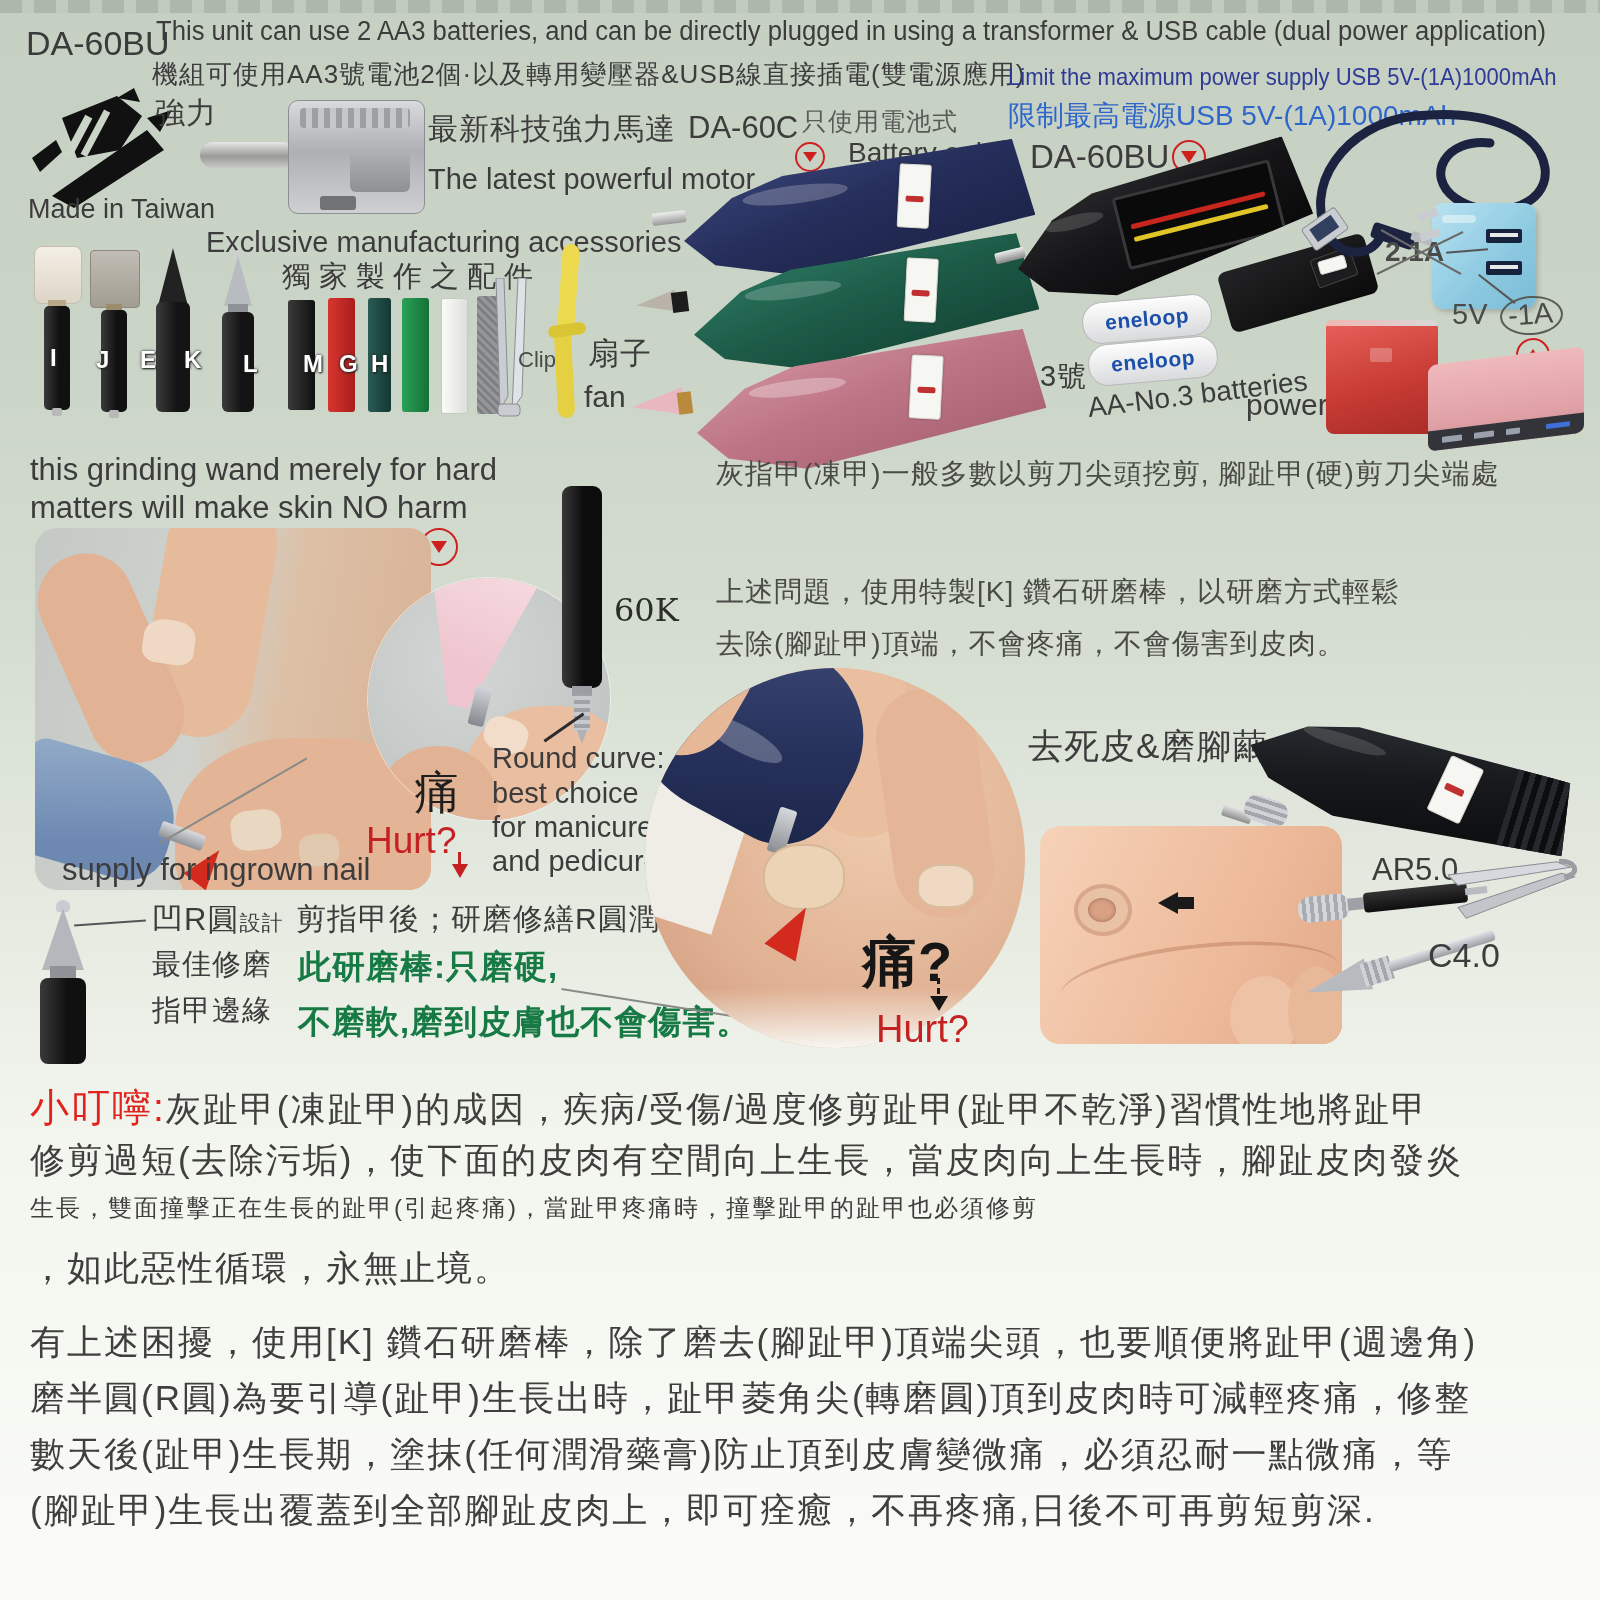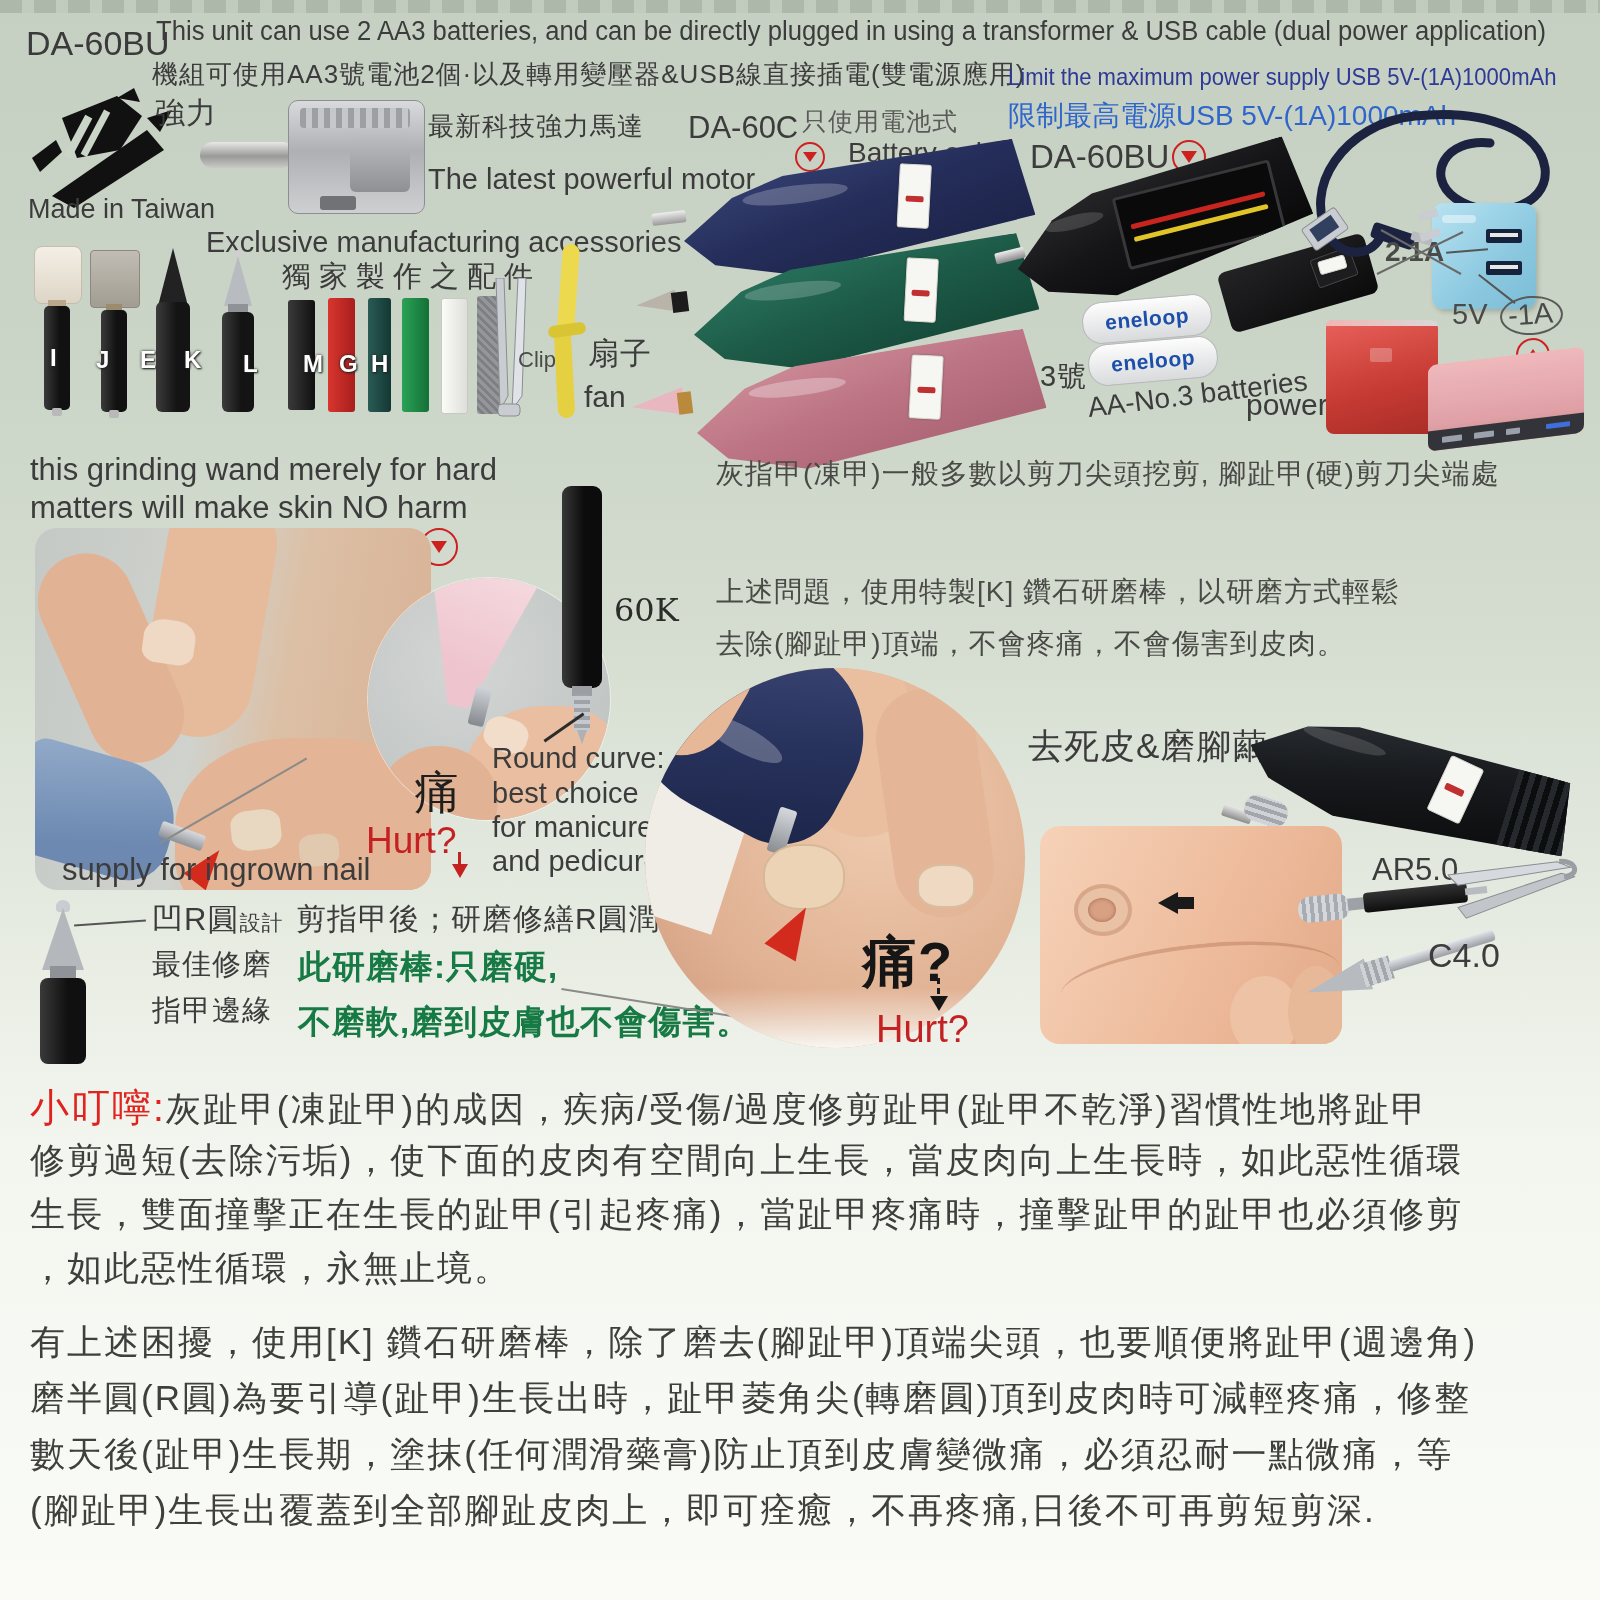--- a/index.html
+++ b/index.html
@@ -50,21 +50,21 @@
   <div class="txt cjk" style="left:155px;top:96px;font-size:30px;">強力</div>
   <div class="txt" style="left:28px;top:194px;font-size:27px;">Made in Taiwan</div>
 
   <div class="abs" style="left:200px;top:100px;width:230px;height:120px;">
     <div class="abs" style="left:0;top:42px;width:95px;height:26px;border-radius:13px;background:linear-gradient(180deg,#e8e8e8,#9a9a98 55%,#c9c9c7);"></div>
     <div class="abs" style="left:88px;top:0;width:135px;height:112px;border-radius:10px;background:linear-gradient(180deg,#d9dadc,#aeb0b4 45%,#cfd0d2);border:1px solid #8c8e92;"></div>
     <div class="abs" style="left:100px;top:8px;width:110px;height:20px;background:repeating-linear-gradient(90deg,#9d9fa3 0 6px,#c6c7ca 6px 12px);border-radius:4px;"></div>
     <div class="abs" style="left:150px;top:30px;width:60px;height:62px;background:linear-gradient(180deg,#bfc1c5,#8e9094);border-radius:6px;"></div>
     <div class="abs" style="left:120px;top:96px;width:36px;height:14px;background:#707276;border-radius:3px;"></div>
   </div>
-  <div class="txt cjk" style="left:428px;top:112px;font-size:26px;">最新科技強力馬達</div>
+  <div class="txt cjk" style="left:428px;top:112px;font-size:30px;">最新科技強力馬達</div>
   <div class="txt" style="left:428px;top:163px;font-size:29px;">The latest powerful motor</div>
 
   <div class="txt" style="left:688px;top:110px;font-size:31px;">DA-60C</div>
   <div class="txt cjk" style="left:802px;top:107px;font-size:25px;color:#5a5a58;">只使用電池式</div>
   <span class="circ-arrow" style="left:795px;top:142px;width:26px;height:26px;">
       <span class="tri-down" style="border-left-width:7px;border-right-width:7px;border-top-width:10px;"></span>
     </span>
   <div class="txt" style="left:848px;top:137px;font-size:28px;">Battery only</div>
 
   <div class="txt" style="left:1030px;top:138px;font-size:33px;">DA-60BU</div>
@@ -366,22 +366,22 @@
   <div class="abs" style="left:1302px;top:920px;width:210px;height:80px;transform:rotate(-17deg);">
     <div class="abs" style="left:0;top:26px;width:0;height:0;border-top:16px solid transparent;border-bottom:16px solid transparent;border-right:64px solid #b7bbc0;"></div>
     <div class="abs" style="left:58px;top:30px;width:30px;height:24px;background:repeating-linear-gradient(90deg,#cfd2d6 0 4px,#a3a6aa 4px 8px);"></div>
     <div class="abs" style="left:86px;top:36px;width:110px;height:11px;background:linear-gradient(180deg,#dfe2e6,#9a9da2);border-radius:4px;"></div>
   </div>
   <div class="txt" style="left:1428px;top:936px;font-size:34px;">C4.0</div>
 
   <div class="txt" style="left:30px;top:1086px;font-size:35px;letter-spacing:2px;color:#3f3f3d;">
     <span style="color:#e0231f;font-size:39px;">小叮嚀:</span><span>灰趾甲(凍趾甲)的成因，疾病/受傷/過度修剪趾甲(趾甲不乾淨)習慣性地將趾甲</span>
   </div>
-  <div class="txt" style="left:30px;top:1140px;font-size:35px;letter-spacing:2px;color:#3f3f3d;">修剪過短(去除污垢)，使下面的皮肉有空間向上生長，當皮肉向上生長時，如此惡性循環</div>
-  <div class="txt" style="left:30px;top:1194px;font-size:35px;letter-spacing:2px;color:#3f3f3d;">生長，雙面撞擊正在生長的趾甲(引起疼痛)，當趾甲疼痛時，撞擊趾甲的趾甲也必須修剪</div>
+  <div class="txt" style="left:30px;top:1140px;font-size:35px;letter-spacing:2px;color:#3f3f3d;">修剪過短(去除污垢)，使下面的皮肉有空間向上生長，當皮肉向上生長時，腳趾皮肉發炎</div>
+  <div class="txt" style="left:30px;top:1194px;font-size:24px;letter-spacing:2px;color:#3f3f3d;">生長，雙面撞擊正在生長的趾甲(引起疼痛)，當趾甲疼痛時，撞擊趾甲的趾甲也必須修剪</div>
   <div class="txt" style="left:30px;top:1248px;font-size:35px;letter-spacing:2px;color:#3f3f3d;">，如此惡性循環，永無止境。</div>
 
   <div class="txt" style="left:30px;top:1322px;font-size:35px;letter-spacing:2px;color:#3f3f3d;">有上述困擾，使用[K] 鑽石研磨棒，除了磨去(腳趾甲)頂端尖頭，也要順便將趾甲(週邊角)</div>
   <div class="txt" style="left:30px;top:1378px;font-size:35px;letter-spacing:2px;color:#3f3f3d;">磨半圓(R圓)為要引導(趾甲)生長出時，趾甲菱角尖(轉磨圓)頂到皮肉時可減輕疼痛，修整</div>
   <div class="txt" style="left:30px;top:1434px;font-size:35px;letter-spacing:2px;color:#3f3f3d;">數天後(趾甲)生長期，塗抹(任何潤滑藥膏)防止頂到皮膚變微痛，必須忍耐一點微痛，等</div>
   <div class="txt" style="left:30px;top:1490px;font-size:35px;letter-spacing:2px;color:#3f3f3d;">(腳趾甲)生長出覆蓋到全部腳趾皮肉上，即可痊癒，不再疼痛,日後不可再剪短剪深.</div>
 
 </div>
 
 </body></html>

